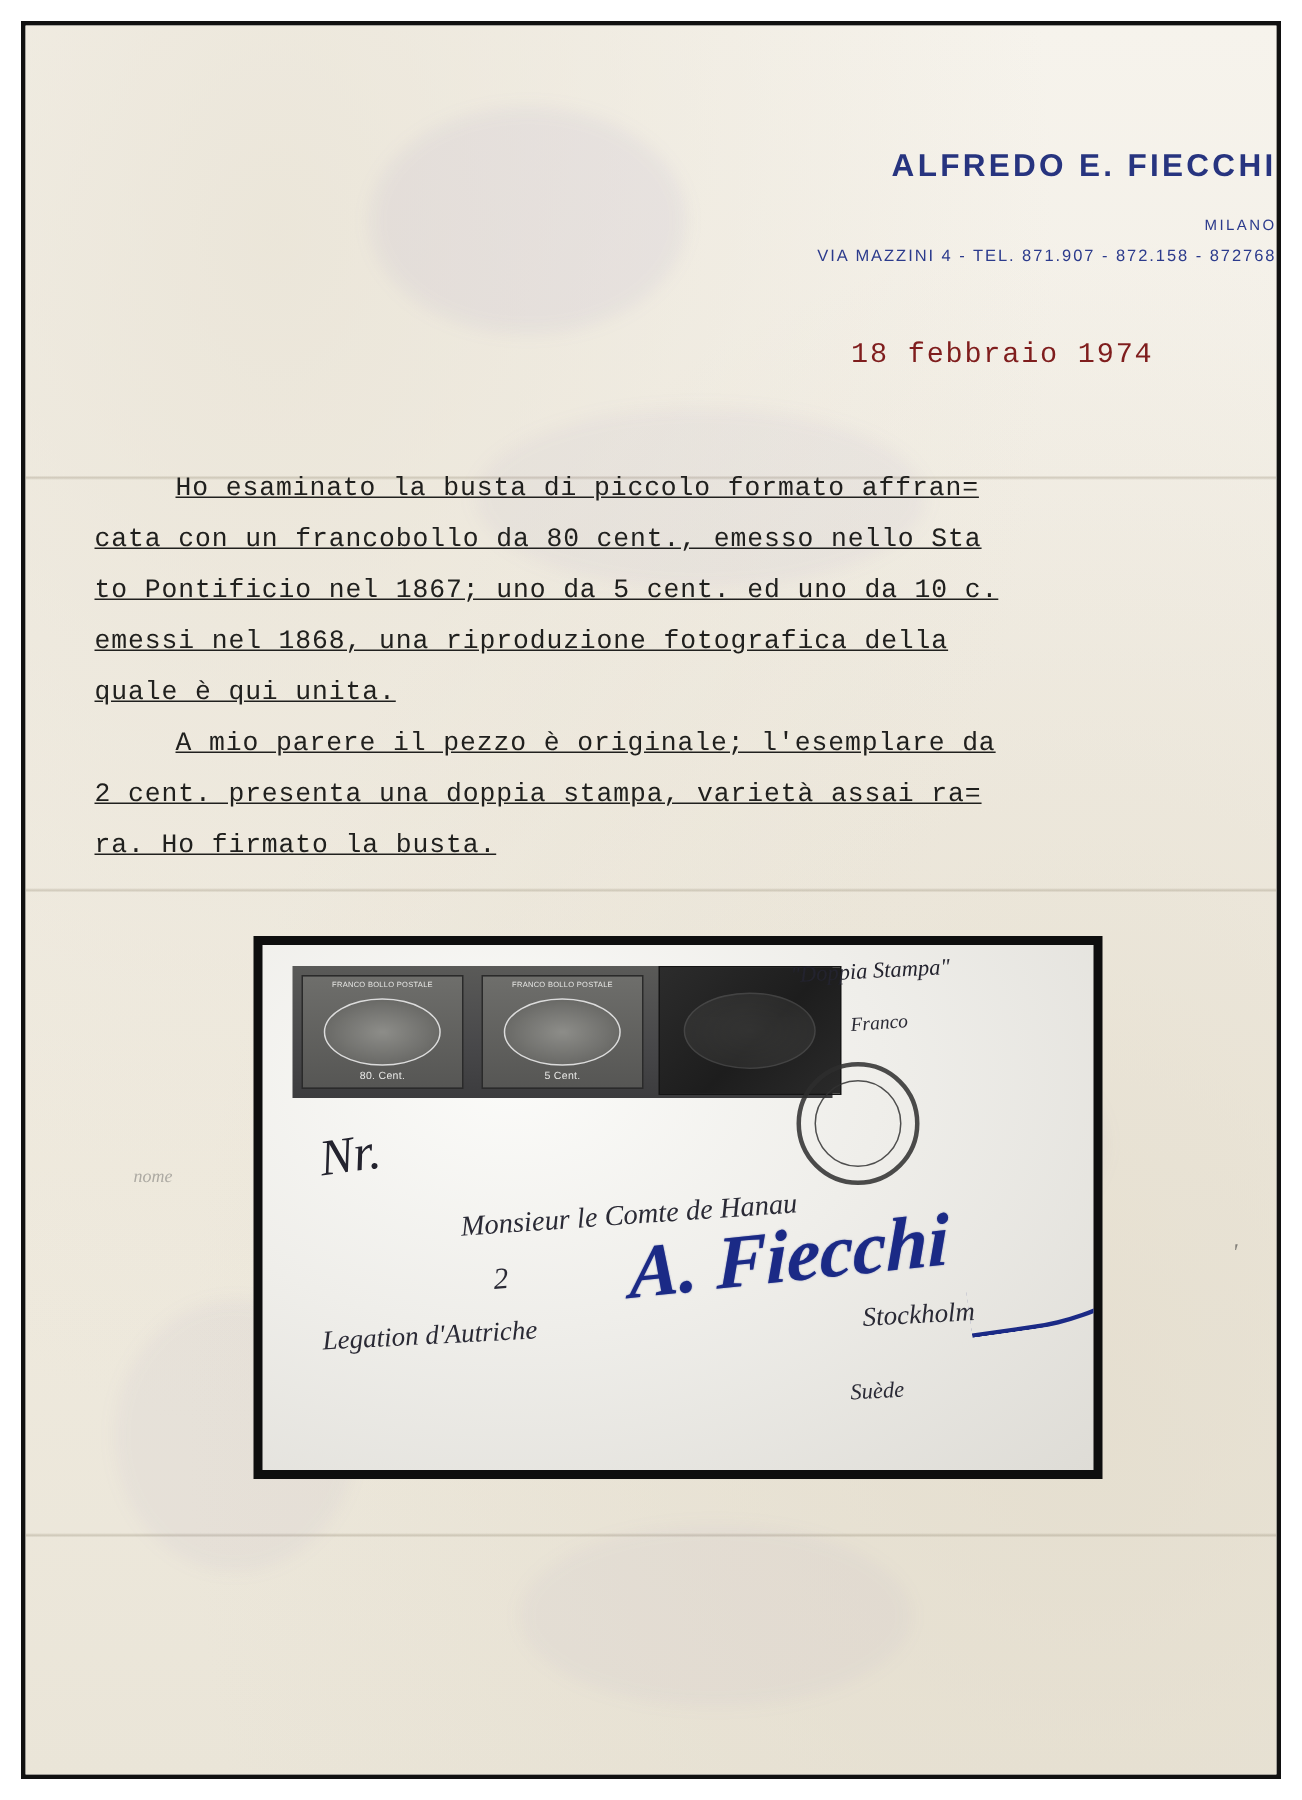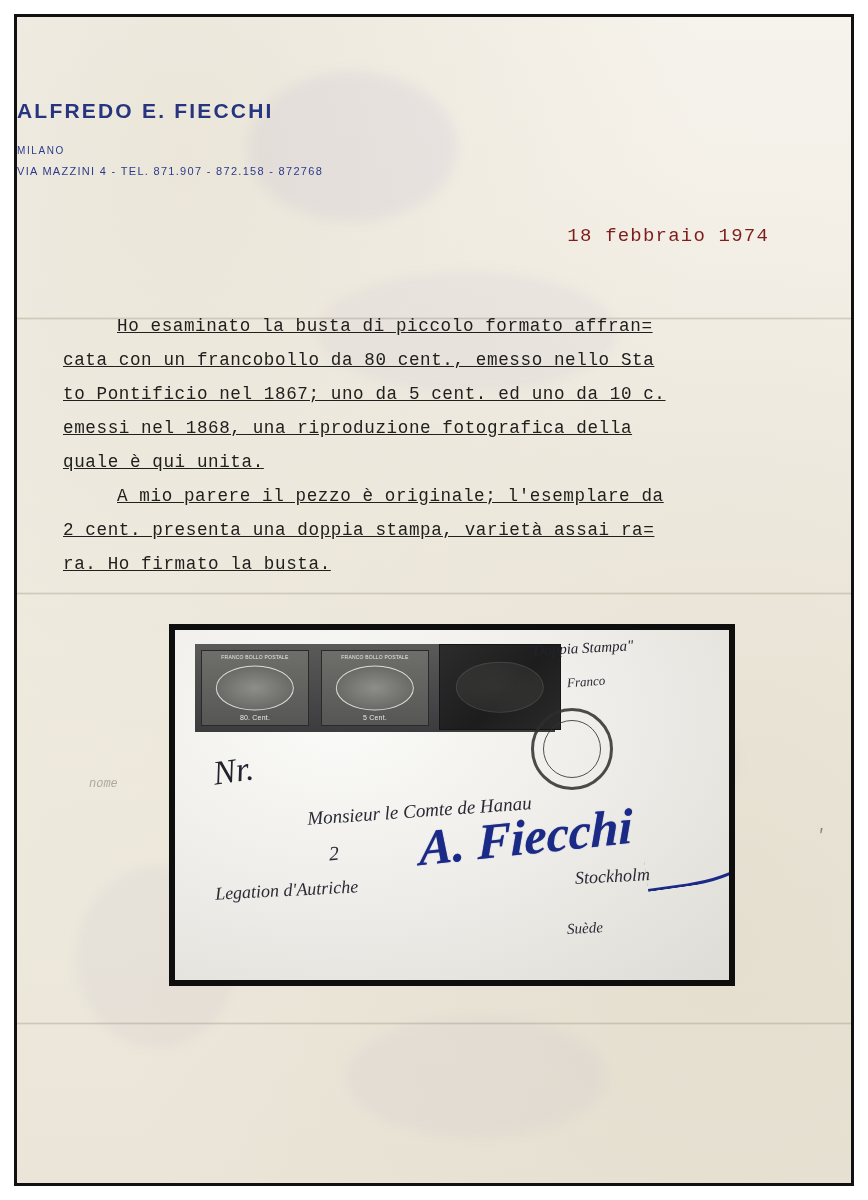--- a/index.html
+++ b/index.html
@@ -65,21 +65,21 @@
   .blot.b2 { left: 300px; top: 255px; width: 300px; height: 120px; background: rgba(110,100,180,0.05); }
   .blot.b3 { left: 60px;  top: 850px; width: 160px; height: 180px; background: rgba(110,100,180,0.05); }
   .blot.b4 { left: 330px; top: 1000px;width: 260px; height: 120px; background: rgba(110,100,180,0.045);}
   .blot.b5 { left: 600px; top: 690px; width: 120px; height: 110px; background: rgba(110,100,180,0.05); }
 
   
   #letterhead {
     position: absolute;
     top: 82px;
     left: 0; right: 0;
-    text-align: left;
+    text-align: right;
     color: #2b3a8c;
   }
   #company-name {
     font-family: "Liberation Sans", sans-serif;
     font-weight: bold;
     font-size: 21px;
     letter-spacing: 2.2px;
     color: #27347f;
   }
   #company-city {
@@ -239,21 +239,21 @@
     height: 64px;
     border-bottom: 3px solid #1b2a86;
     border-right: 3px solid #1b2a86;
     border-radius: 0 0 70% 0;
     transform: rotate(-8deg);
   }
 
   
   .pencil {
     position: absolute;
-    font-family: Liberation Mono, monospace;
+    font-family: Liberation Serif, serif;
     font-style: italic;
     font-size: 12px;
     color: rgba(90,90,90,0.45);
     text-align: right;
   }
   #pencil-left { left: 72px; top: 760px; }
   #pencil-right { right: 26px; top: 810px; font-size: 16px; color: rgba(60,60,60,0.6); }
 </style>
 </head>
 <body>

